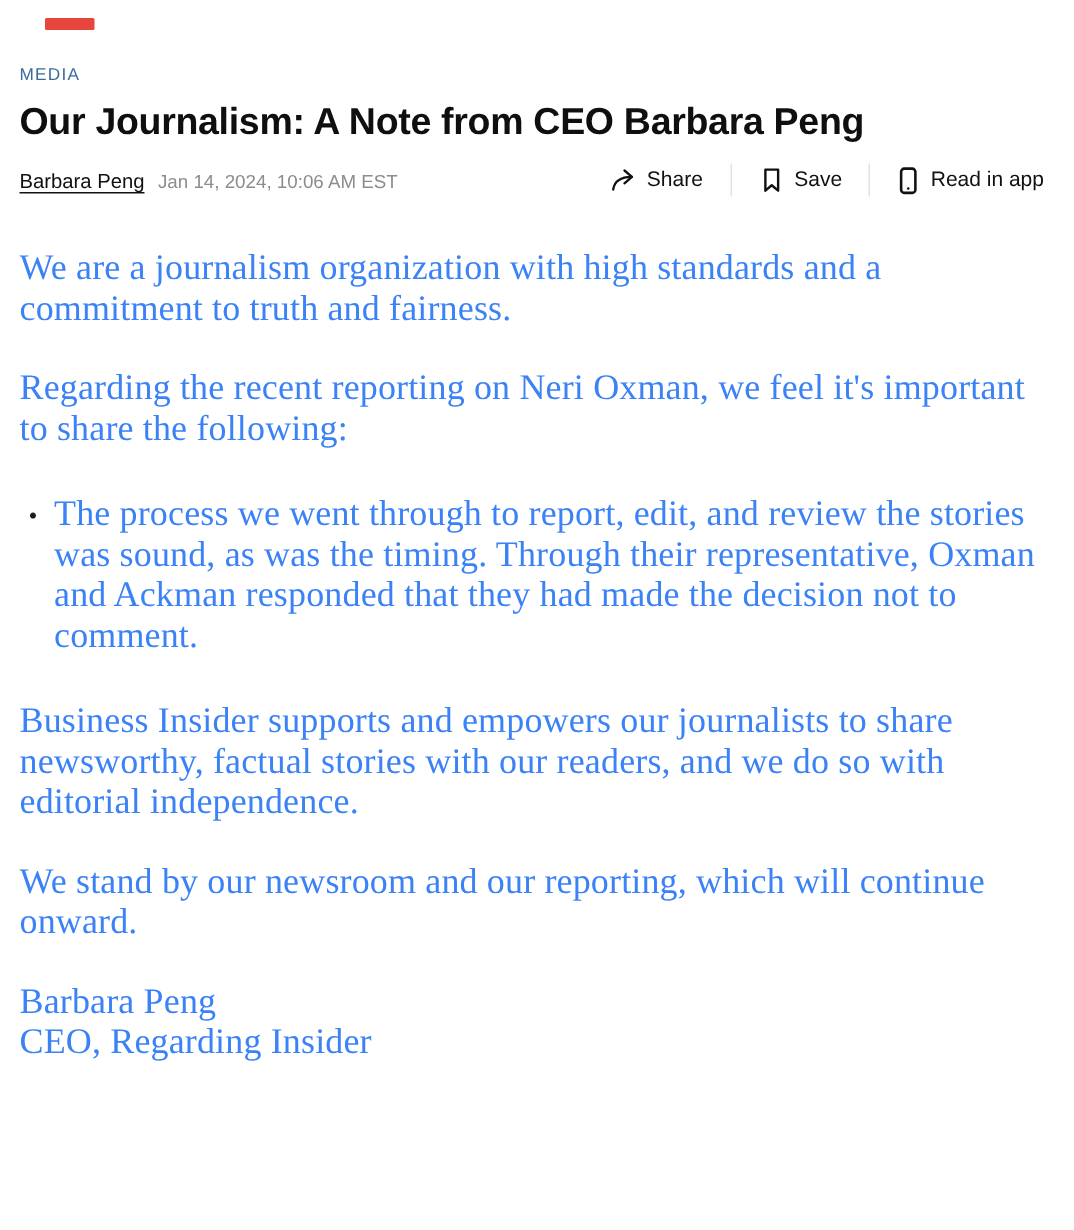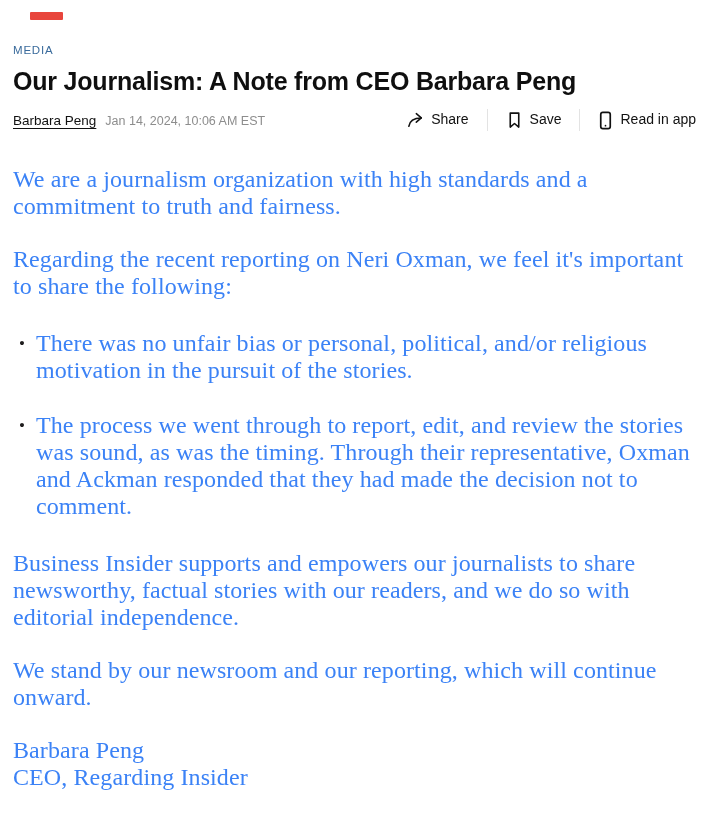--- a/index.html
+++ b/index.html
@@ -168,21 +168,20 @@
       <span>Read in app</span>
     </button>
   </div>
 </div>
 
 <article>
   <p>We are a journalism organization with high standards and a commitment to truth and fairness.</p>
   <p>Regarding the recent reporting on Neri Oxman, we feel it's important to share the following:</p>
 
   <ul class="points">
-    <li>There was no unfair bias or personal, political, and/or religious motivation in the pursuit of the stories.</li>
     <li>The process we went through to report, edit, and review the stories was sound, as was the timing. Through their representative, Oxman and Ackman responded that they had made the decision not to comment.</li>
   </ul>
 
   <p>Business Insider supports and empowers our journalists to share newsworthy, factual stories with our readers, and we do so with editorial independence.</p>
   <p>We stand by our newsroom and our reporting, which will continue onward.</p>
 
   <p class="signature">
     <span class="sig-line">Barbara Peng</span>
     <span class="sig-line">CEO, Regarding Insider</span>
   </p>

